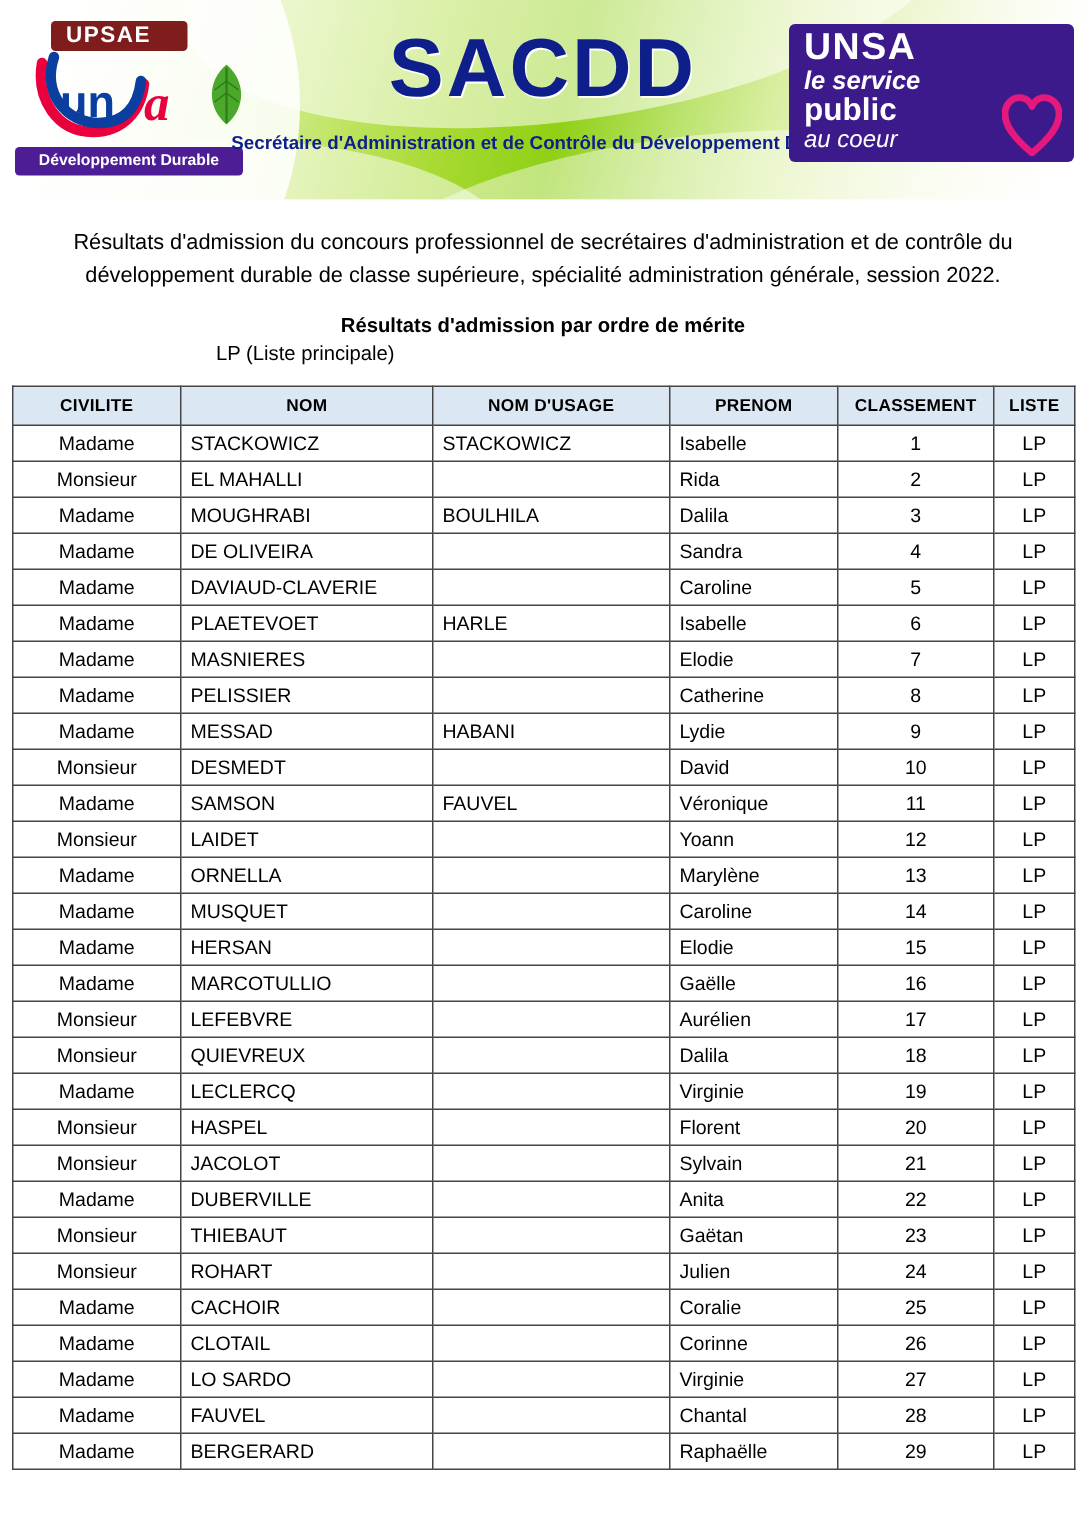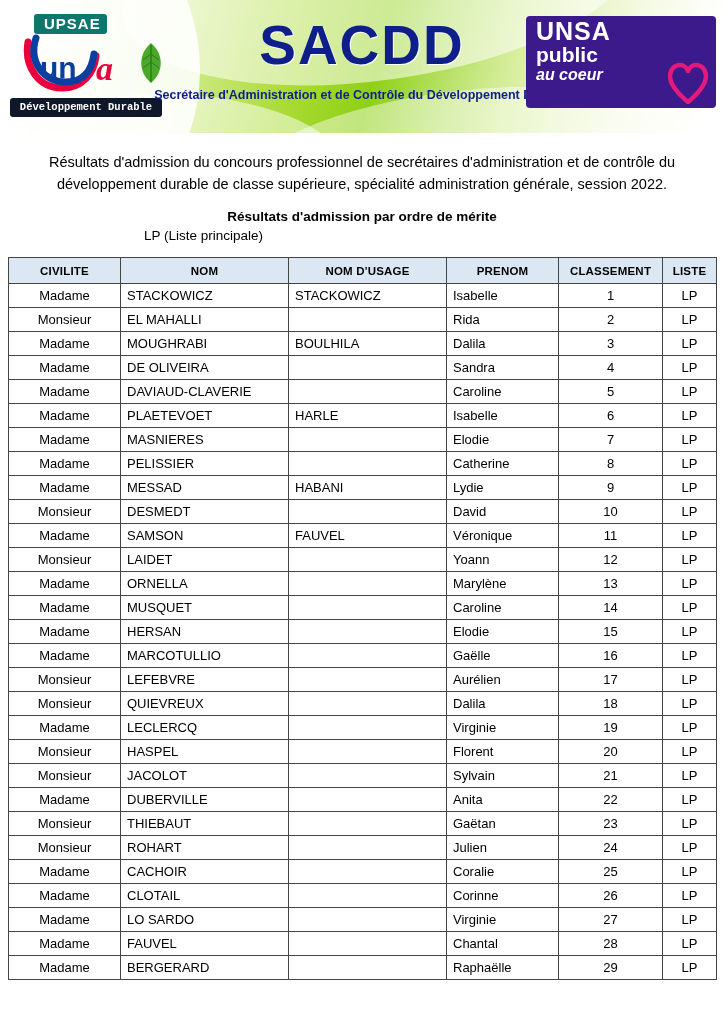--- a/index.html
+++ b/index.html
@@ -48,47 +48,46 @@
   
   .logo-left {
     position: absolute;
     left: 10px; top: 14px;
     width: 160px; height: 106px;
     text-align: center;
   }
   .upsae-badge {
     position: absolute;
     left: 24px; top: 0;
-    background: #0f766e;
+    background: #7f1d1d;
     color: #ffffff;
     font-weight: bold;
     font-size: 15px;
     letter-spacing: 1px;
-    padding: 1px 6px 2px 10px;
+    padding: 1px 24px 2px 10px;
     border-radius: 3px;
     z-index: 3;
   }
   .unsa-swirl {
     position: absolute;
     left: 12px; top: 18px;
     width: 118px; height: 62px;
     z-index: 2;
   }
   .dd-bar {
     position: absolute;
     left: 0; top: 84px;
     width: 152px;
-    background: #0f172a;
+    background: #4c1d95;
     color: #fff;
     font-size: 10.5px;
     font-weight: bold;
     padding: 3px 0 4px 0;
     border-radius: 3px;
     z-index: 3;
-    font-family: Liberation Mono, monospace;
   }
   .leaf {
     position: absolute;
     left: 126px; top: 28px;
     width: 30px; height: 42px;
     z-index: 4;
   }
 
   
   .title-main {
@@ -129,21 +128,21 @@
     color: #ffffff; line-height: 25px;
   }
   .lr-service {
     font-size: 17px; font-style: italic; font-weight: bold;
     color: #ffffff; line-height: 19px;
   }
   .lr-public {
     font-size: 21px; font-weight: bold; color: #ffffff; line-height: 22px;
   }
   .lr-coeur {
-    font-size: 16px; font-style: italic; font-weight: bold;
+    font-size: 16px; font-style: italic; font-weight: normal;
     color: #ffffff; line-height: 18px;
   }
   .heart {
     position: absolute; right: 8px; bottom: 4px;
     width: 40px; height: 42px;
   }
 
   
   .intro {
     width: 640px;
@@ -226,20 +225,21 @@
       <path d="M15,12 L23,18 M15,20 L23,26 M15,12 L7,18 M15,20 L7,26" stroke="#2d7a17" stroke-width="1"></path>
     </svg>
     <div class="dd-bar">Développement Durable</div>
   </div>
 
   <div class="title-main">SACDD</div>
   <div class="title-sub">Secrétaire d'Administration et de Contrôle du Développement Durable</div>
 
   <div class="logo-right">
     <div class="lr-unsa">UNSA</div>
+    <div class="lr-service">le service</div>
     <div class="lr-public">public</div>
     <div class="lr-coeur">au coeur</div>
     <svg class="heart" viewBox="0 0 40 42">
       <path d="M20,40 C8,30 2,22 2,14 C2,7 7,3 12,3 C16,3 19,6 20,9 C21,6 24,3 28,3 C33,3 38,7 38,14 C38,22 32,30 20,40 Z" fill="none" stroke="#e5197d" stroke-width="4.5" stroke-linejoin="round"></path>
     </svg>
   </div>
 </div>
 
 <div class="intro">Résultats d'admission du concours professionnel de secrétaires d'administration et de contrôle du développement durable de classe supérieure, spécialité administration générale, session 2022.</div>
 <div class="by-merit">Résultats d'admission par ordre de mérite</div>

